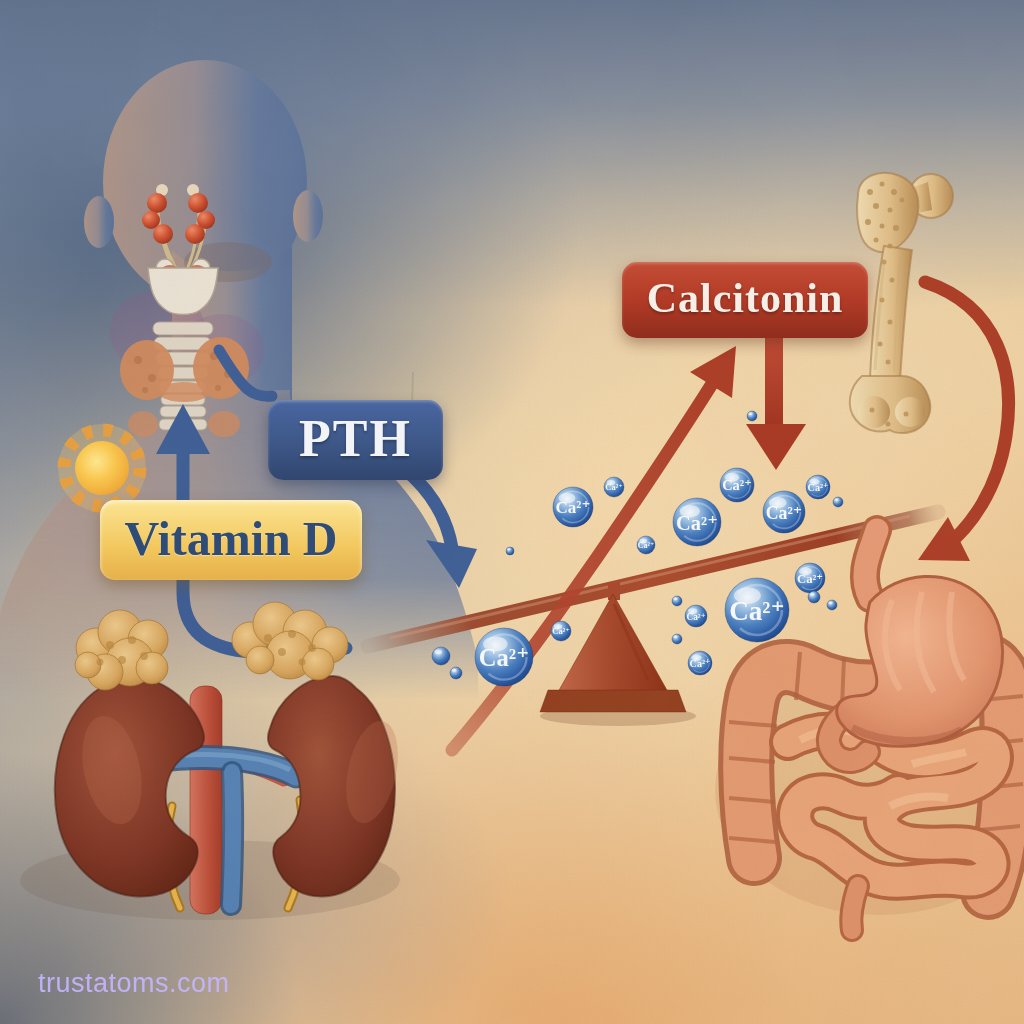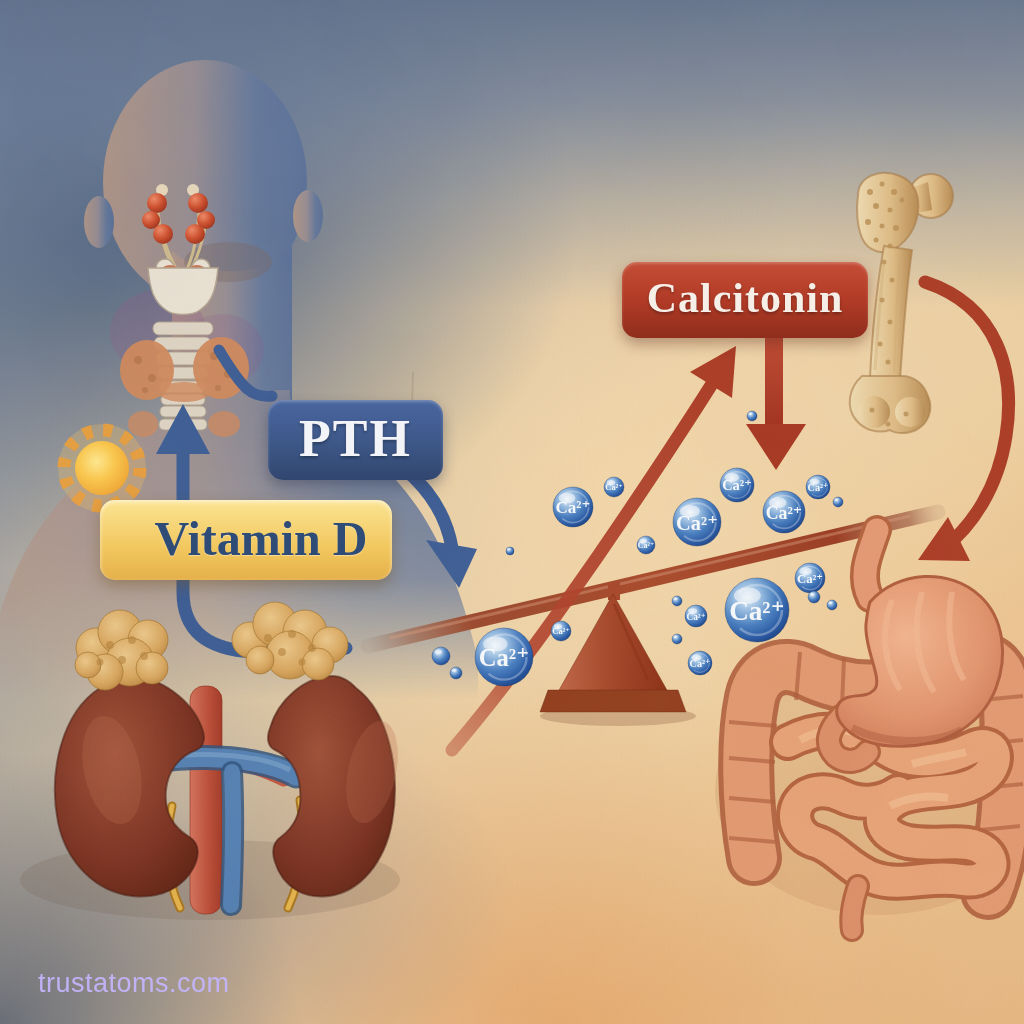--- a/index.html
+++ b/index.html
@@ -27,21 +27,21 @@
        color:#f3f4f7;text-shadow:0 2px 3px rgba(0,0,0,.3);
        background:linear-gradient(180deg,#4a66a0, var(--pth-box,#3d5787) 55%, #31466f);
        box-shadow:0 6px 14px rgba(40,45,70,.38), inset 0 2px 3px rgba(255,255,255,.25);margin-top:40px;}
   .calcitonin{left:622px;top:262px;width:246px;height:76px;font-size:42px;letter-spacing:1px;
        color:#f6efe8;text-shadow:0 2px 3px rgba(0,0,0,.3);
        background:linear-gradient(180deg,#c44e36, var(--calcitonin-box,#b23b27) 50%, #8f2d1c);
        box-shadow:0 6px 14px rgba(90,40,25,.38), inset 0 2px 3px rgba(255,255,255,.22);}
   .vitd{left:100px;top:500px;width:262px;height:80px;font-size:48px;
        color:var(--vitamin-d-text,#2f4c77);text-shadow:0 1px 1px rgba(255,255,255,.4);
        background:linear-gradient(180deg,#fbe493, var(--vitamin-d-box,#f2c75e) 60%, #e5b04a);
-       box-shadow:0 6px 14px rgba(120,85,30,.4), inset 0 2px 4px rgba(255,255,255,.6);padding-left:30px;}
+       box-shadow:0 6px 14px rgba(120,85,30,.4), inset 0 2px 4px rgba(255,255,255,.6);}
   .watermark{position:absolute;left:38px;top:968px;z-index:6;font-family:"Liberation Sans","DejaVu Sans",sans-serif;
        font-size:27px;color:#c4b5fd;opacity:.93;letter-spacing:.5px;}
   .blue-stroke{stroke:var(--blue-arrow,#3f5e94);fill:none;stroke-linecap:round;}
   .blue-fill{fill:var(--blue-arrow,#3f5e94);}
   .red-stroke{stroke:var(--red-arrow,#ac3e26);fill:none;stroke-linecap:round;}
   .red-fill{fill:var(--red-arrow,#ac3e26);}
   .ion-text{fill:#ffffff;font-family:"Liberation Serif","DejaVu Serif",serif;font-weight:700;
        text-anchor:middle;opacity:.95;}
 </style>
 </head>

